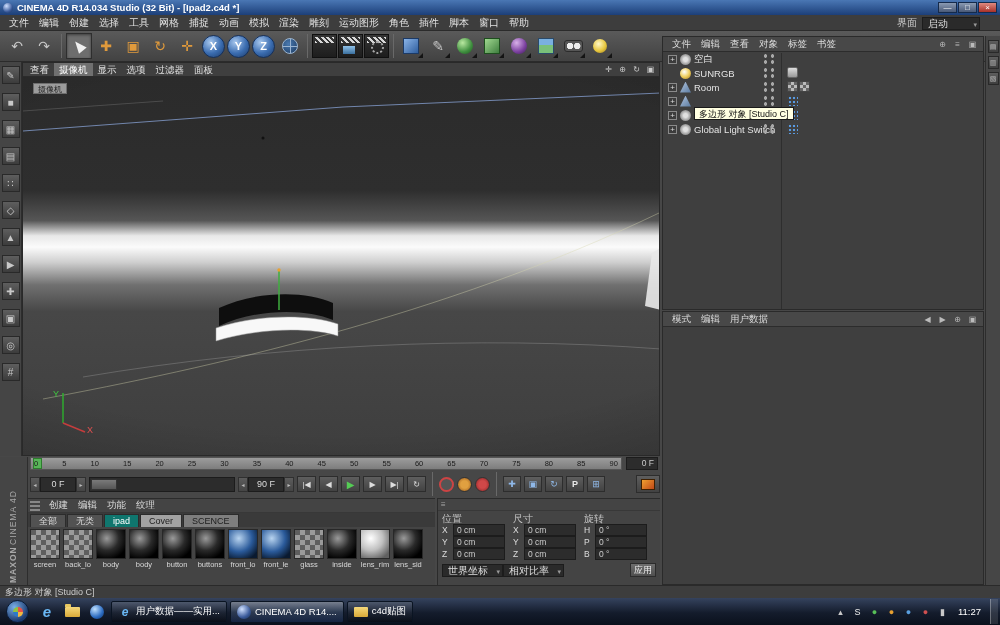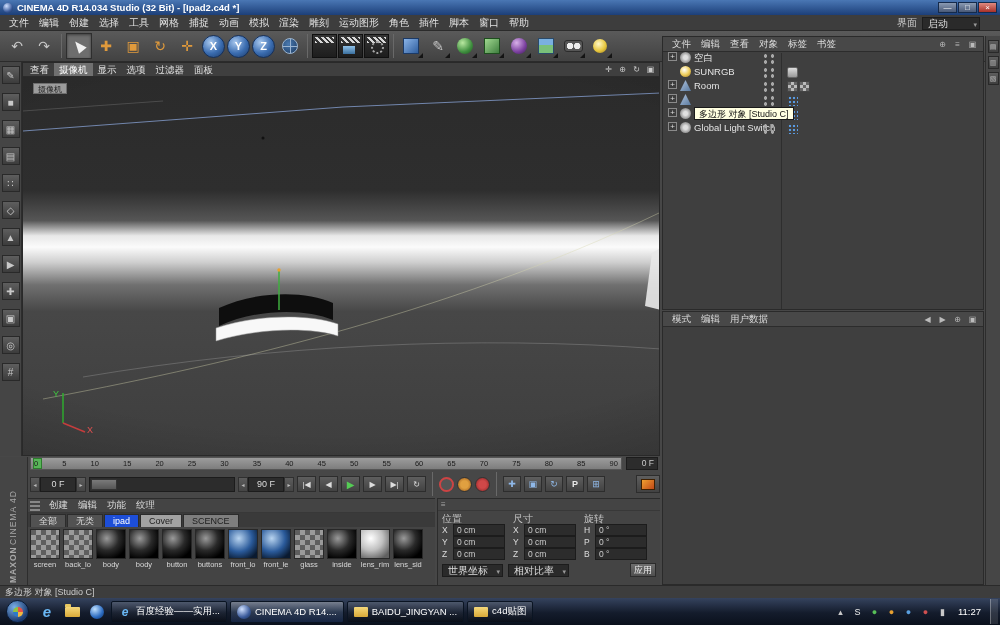--- a/index.html
+++ b/index.html
@@ -145,21 +145,21 @@
   
   .matpanel{position:absolute;left:28px;top:498px;width:407px;height:87px;background:#444;
     border-top:1px solid #2b2b2b}
   .mat-menubar{height:14px;display:flex;align-items:center;font-size:9.5px;padding-left:16px;
     position:relative;border-bottom:1px solid #383838}
   .mat-grid-ic{position:absolute;left:2px;top:2px;width:10px;height:10px;
     background:repeating-linear-gradient(#888 0 2px,#444 2px 4px)}
   .mat-tabs{height:14px;background:#3a3a3a;display:flex;align-items:flex-end;gap:1px;padding-left:2px}
   .mtab{padding:0 8px;height:13px;line-height:12px;font-size:9px;border:1px solid #2c2c2c;border-bottom:none}
   .t-dark{background:#525252;color:#ddd}
-  .t-blue{background:#1d4ed8;color:#fff}
+  .t-blue{background:#0f766e;color:#fff}
   .t-light{background:#a2a2a2;color:#1e1e1e}
   .t-mid{background:#7e7e7e;color:#1e1e1e}
   .mat-list{display:flex;padding:2px 1px;gap:1px}
   .mat-cell{width:32px;display:flex;flex-direction:column;align-items:center;flex:none}
   .mat-thumb{width:30px;height:30px;border:1px solid #282828}
   .checker{background-image:
       linear-gradient(45deg,#9a9a9a 25%,transparent 25%,transparent 75%,#9a9a9a 75%),
       linear-gradient(45deg,#9a9a9a 25%,transparent 25%,transparent 75%,#9a9a9a 75%);
     background-color:#5e5e5e;background-size:10px 10px;background-position:0 0,5px 5px}
   .sphere-black{background:radial-gradient(circle at 35% 30%,#9a9a9a,#2a2a2a 45%,#000 80%) #333}
@@ -172,35 +172,35 @@
     border-left:1px solid #2b2b2b;border-top:1px solid #2b2b2b}
   .coord-menubar{height:12px;display:flex;align-items:center;padding:0 3px;gap:3px;
     border-bottom:1px solid #383838;font-size:8px;color:#aaa}
   .coord-grid{display:flex;padding:1px 4px;gap:8px}
   .coord-col{display:flex;flex-direction:column;gap:2px}
   .coord-header{font-size:10px;color:#c4c4c4;height:10px}
   .coord-row{display:flex;align-items:center;gap:3px;font-size:8.5px}
   .coord-label{width:8px;color:#ddd}
   .coord-field{width:52px;height:12px;background:#2c2c2c;border:1px solid #1c1c1c;color:#ccc;
     font-size:8.5px;padding-left:3px;line-height:11px}
-  .coord-bottom{display:flex;gap:5px;padding:2px 4px;align-items:center}
+  .coord-bottom{display:flex;padding:2px 4px;align-items:center}
   .apply-btn{margin-left:auto;width:26px;height:14px;background:linear-gradient(#6e6e6e,#4e4e4e);
     border:1px solid #2c2c2c;color:#eee;font-size:9px;text-align:center;line-height:13px}
 
   
   .ompanel{position:absolute;left:662px;top:36px;width:322px;height:274px;background:#3f3f3f;
     border:1px solid #2a2a2a}
   .panel-menubar{height:15px;background:#484848;display:flex;align-items:center;font-size:9.5px;
     padding:0 4px;border-bottom:1px solid #2c2c2c}
   .pm-item{padding:0 5px}
   .pm-icons{margin-left:auto;display:flex;gap:2px}
   .pm-ic{width:13px;height:12px;font-size:8px;display:flex;align-items:center;justify-content:center;color:#bbb}
   .om-body{position:relative;height:258px;overflow:hidden}
   .om-sep{position:absolute;left:118px;top:0;bottom:0;width:1px;background:#2e2e2e}
-  .om-row{position:relative;height:14px;display:flex;font-size:9.5px;
+  .om-row{position:relative;height:14px;display:flex;align-items:center;font-size:9.5px;
     color:#e4e4e4;padding-left:5px}
   .exp{width:9px;height:9px;margin-right:3px;flex:none}
   .exp.plus{border:1px solid #8a8a8a;background:#3c3c3c;color:#ddd;font-size:8px;line-height:7px;text-align:center}
   .exp.plus::before{content:"+"}
   .obj-icon{width:11px;height:11px;margin-right:3px;flex:none}
   .icon-null{border-radius:50%;background:radial-gradient(circle,#e0e0e0 25%,#888 75%)}
   .icon-light{border-radius:50%;background:radial-gradient(circle at 40% 35%,#fff,#f0d060 50%,#a07820)}
   .icon-poly{background:linear-gradient(135deg,#b0c4de,#5a7aa0);clip-path:polygon(0 100%,50% 0,100% 100%)}
   .obj-label{white-space:nowrap;overflow:hidden;max-width:88px}
   .vdots{position:absolute;left:99px;top:1px;width:14px;height:12px;
@@ -753,29 +753,25 @@
     <span class="ql-icon">
         <span class="folder-ic"></span>
       </span>
     <span class="ql-icon">
         <span class="wmp-ic"></span>
       </span>
     <span style="display:flex;gap:3px">
 
     <span class="task-btn">
           <span class="tb-icon ic-ie"></span>
-          <span>百度经验——实用...</span>
+          <span>用户数据——实用...</span>
         </span>
         <span class="task-btn active">
           <span class="tb-icon ic-c4d"></span>
           <span>CINEMA 4D R14....</span>
-        </span>
-        <span class="task-btn">
-          <span class="tb-icon ic-folder"></span>
-          <span>BAIDU_JINGYAN ...</span>
         </span>
         <span class="task-btn">
           <span class="tb-icon ic-folder"></span>
           <span>c4d贴图</span>
         </span>
       </span>
     <span class="tray">
       <span style="display:flex;gap:4px">
 
       <span class="tray-ic c-gray">▴</span>

